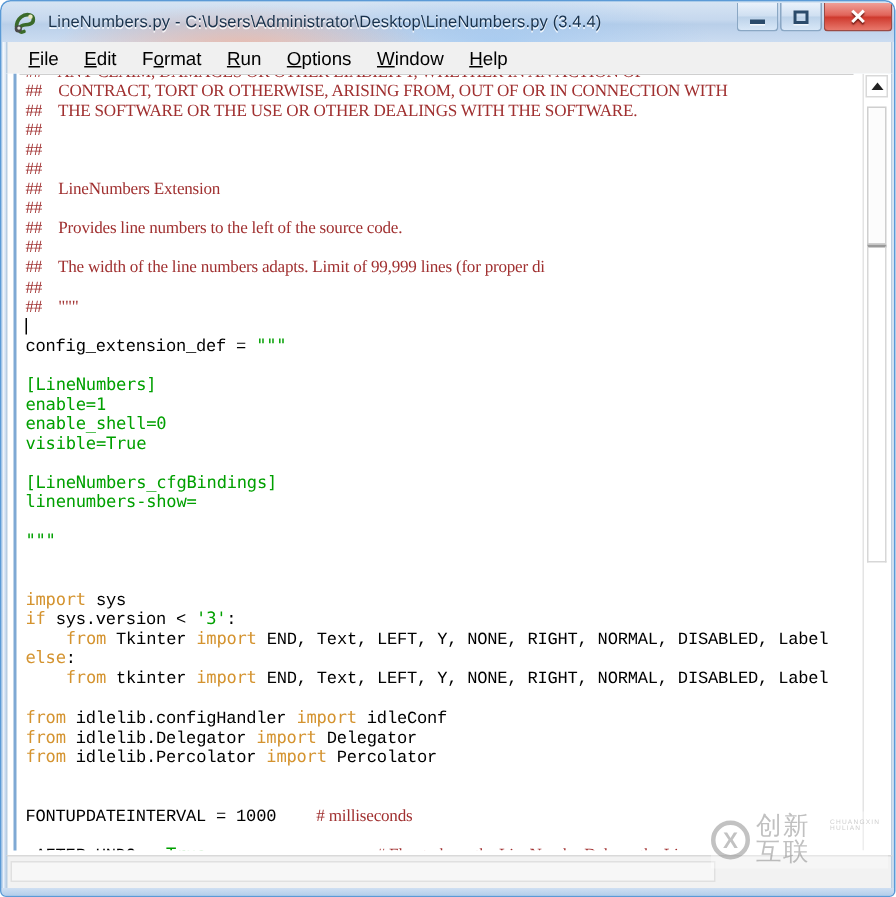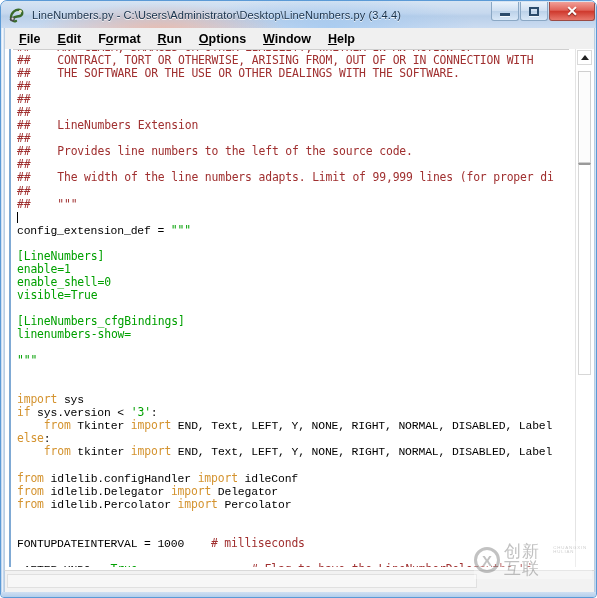--- a/index.html
+++ b/index.html
@@ -134,21 +134,20 @@
     padding-left: 7px;
   }
   .menu-item {
     font-size: 12.5px;
     color: #000000;
     padding: 1px 7px 1px 7px;
     margin-right: 3px;
     white-space: nowrap;
     font-family: "Liberation Sans", sans-serif;
     cursor: default;
-    font-weight: bold;
   }
   .menu-item u { text-decoration: underline; }
 
   
   #editor-outer {
     position: absolute;
     left: 3px;
     top: 48px;
     width: 591px;
     height: 521px;
@@ -191,21 +190,21 @@
     font-family: "DejaVu Sans Mono", "Liberation Mono", monospace;
     font-size: 11.4px;
     line-height: 13.05px;
     white-space: pre;
     color: #000000;
     letter-spacing: -0.15px;
   }
   #code .ln { display: block; height: 13.05px; }
 
   
-  .c-comment { color: #a03030; }          
+  .c-comment { color: #a03030; font-family: Liberation Serif, serif; }          
   .c-string  { color: #00a000; }          
   .c-kw      { color: #d4932f; }
   .c-plain   { color: #000000; font-family: Liberation Mono, monospace; }
 
   
   .caret {
     display: inline-block;
     width: 1px;
     height: 11px;
     background: #000;

